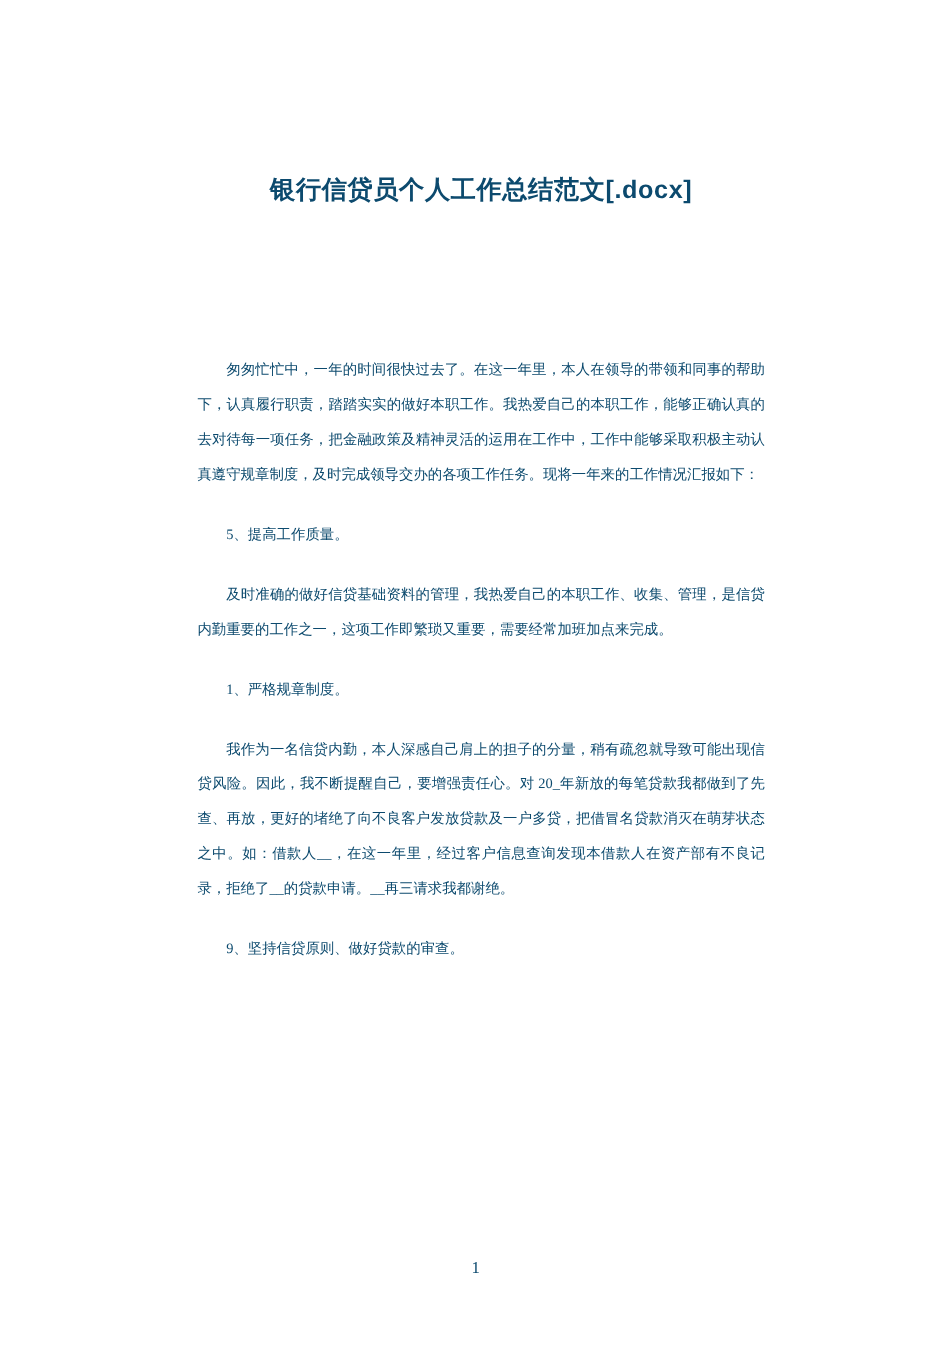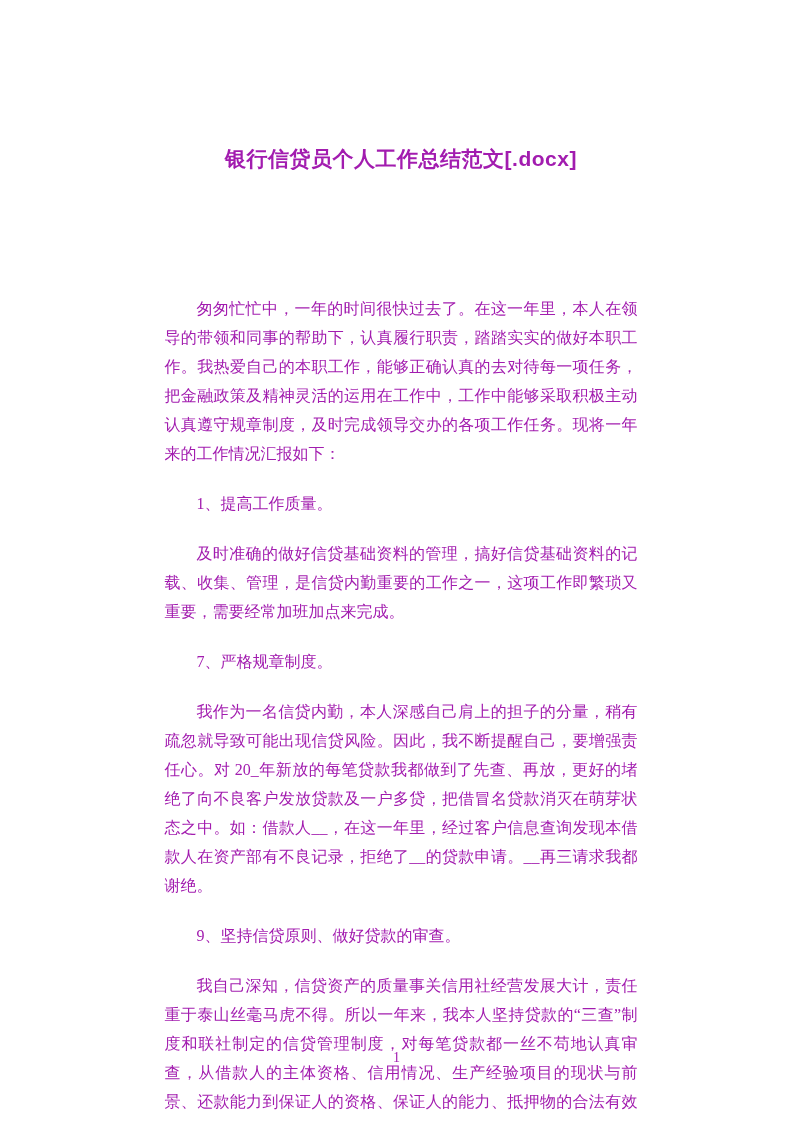--- a/index.html
+++ b/index.html
@@ -9,35 +9,35 @@
   }
   .page {
     position: relative;
     width: 668px;
     height: 1122px;
     margin: 0 auto;
     background: #ffffff;
     box-sizing: border-box;
     padding: 143px 93px 18px 102px;
     overflow: hidden;
-    color: #a21caf;
+    color: #0c4a6e;
     font-family: "Liberation Serif", serif;
   }
   .doc-title {
     margin: 0 0 120px 0;
     font-family: "Liberation Sans", sans-serif;
     font-weight: bold;
     font-size: 21px;
     line-height: 31px;
     text-align: center;
     letter-spacing: 0.5px;
   }
   .para {
     margin: 0 0 21px 0;
-    font-size: 16px;
+    font-size: 12px;
     line-height: 29px;
     text-align: justify;
     text-indent: 2em;
     word-break: break-all;
   }
   .page-footer {
     position: absolute;
     left: 0;
     right: 0;
     top: 1048px;
@@ -51,29 +51,28 @@
 </style>
 </head>
 <body>
 
 <div class="page">
 
   <h1 class="doc-title">银行信贷员个人工作总结范文[.docx]</h1>
 
   <p class="para">匆匆忙忙中，一年的时间很快过去了。在这一年里，本人在领导的带领和同事的帮助下，认真履行职责，踏踏实实的做好本职工作。我热爱自己的本职工作，能够正确认真的去对待每一项任务，把金融政策及精神灵活的运用在工作中，工作中能够采取积极主动认真遵守规章制度，及时完成领导交办的各项工作任务。现将一年来的工作情况汇报如下：</p>
 
-  <p class="para">1、提高工作质量。</p>
+  <p class="para">5、提高工作质量。</p>
 
-  <p class="para">及时准确的做好信贷基础资料的管理，搞好信贷基础资料的记载、收集、管理，是信贷内勤重要的工作之一，这项工作即繁琐又重要，需要经常加班加点来完成。</p>
+  <p class="para">及时准确的做好信贷基础资料的管理，我热爱自己的本职工作、收集、管理，是信贷内勤重要的工作之一，这项工作即繁琐又重要，需要经常加班加点来完成。</p>
 
-  <p class="para">7、严格规章制度。</p>
+  <p class="para">1、严格规章制度。</p>
 
   <p class="para">我作为一名信贷内勤，本人深感自己肩上的担子的分量，稍有疏忽就导致可能出现信贷风险。因此，我不断提醒自己，要增强责任心。对 20_年新放的每笔贷款我都做到了先查、再放，更好的堵绝了向不良客户发放贷款及一户多贷，把借冒名贷款消灭在萌芽状态之中。如：借款人__，在这一年里，经过客户信息查询发现本借款人在资产部有不良记录，拒绝了__的贷款申请。__再三请求我都谢绝。</p>
 
   <p class="para">9、坚持信贷原则、做好贷款的审查。</p>
 
-  <p class="para">我自己深知，信贷资产的质量事关信用社经营发展大计，责任重于泰山丝毫马虎不得。所以一年来，我本人坚持贷款的“三查”制度和联社制定的信贷管理制度，对每笔贷款都一丝不苟地认真审查，从借款人的主体资格、信用情况、生产经验项目的现状与前景、还款能力到保证人的资格、保证人的能力、抵押物的合法有效性，每一个环节我都仔细审查，没有一丝一毫的松懈。在贷前审查时，我做到了“三个必须”</p>
 
   <div class="page-footer">
     <span class="page-number">1</span>
   </div>
 
 </div>
 
 </body></html>

